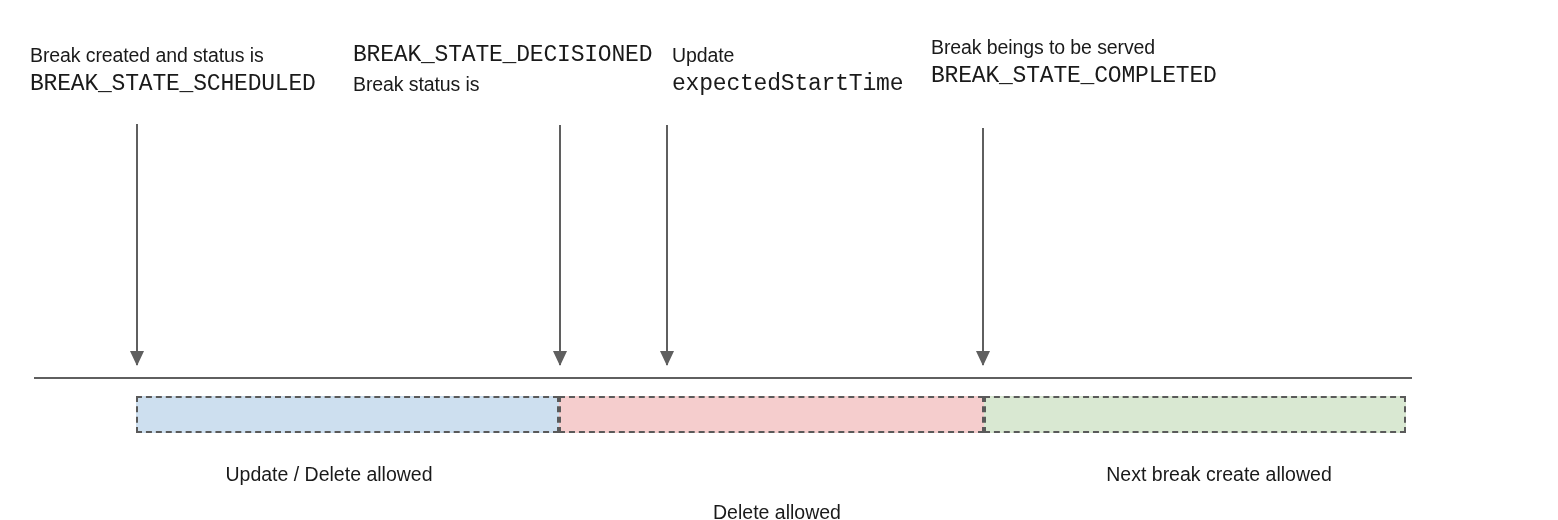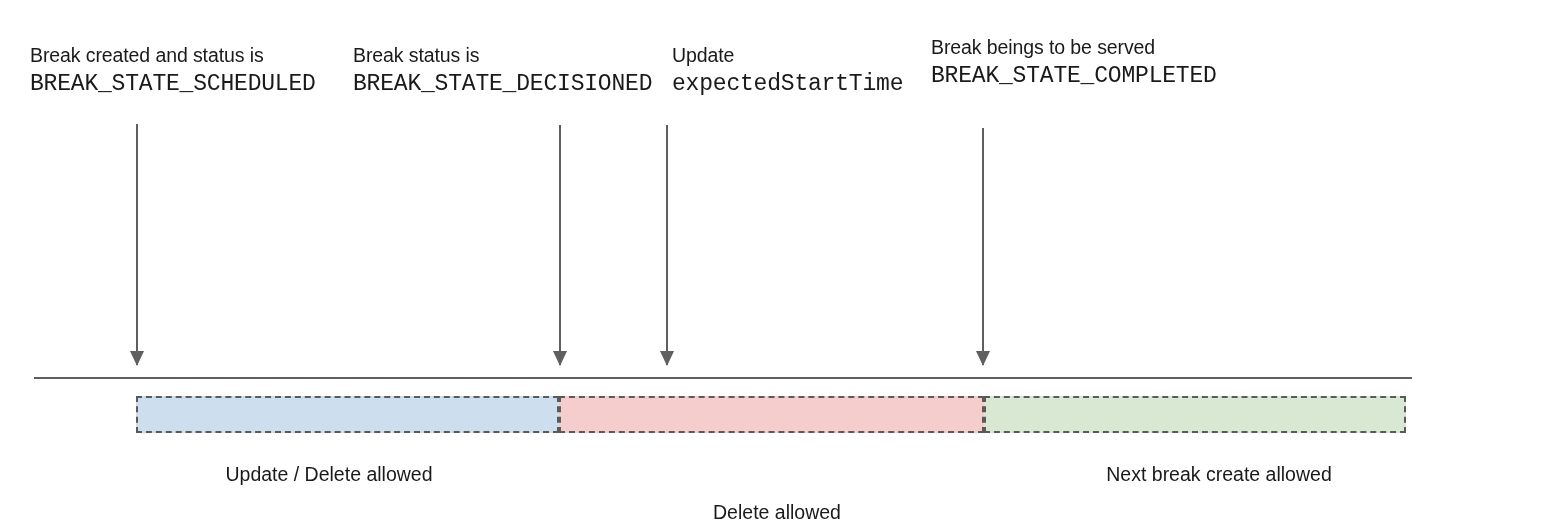--- a/index.html
+++ b/index.html
@@ -106,22 +106,22 @@
 <body>
 
 <div id="stage">
 
   <div class="annotation" style="left:30px; top:41px;">
     <span class="ln plain">Break created and status is</span>
     <span class="ln mono">BREAK_STATE_SCHEDULED</span>
   </div>
 
   <div class="annotation" style="left:353px; top:41px;">
+    <span class="ln mono">BREAK_STATE_DECISIONED</span>
     <span class="ln plain">Break status is</span>
-    <span class="ln mono">BREAK_STATE_DECISIONED</span>
   </div>
 
   <div class="annotation" style="left:672px; top:41px;">
     <span class="ln plain">Update</span>
     <span class="ln mono">expectedStartTime</span>
   </div>
 
   <div class="annotation" style="left:931px; top:33px;">
     <span class="ln plain">Break beings to be served</span>
     <span class="ln mono">BREAK_STATE_COMPLETED</span>

